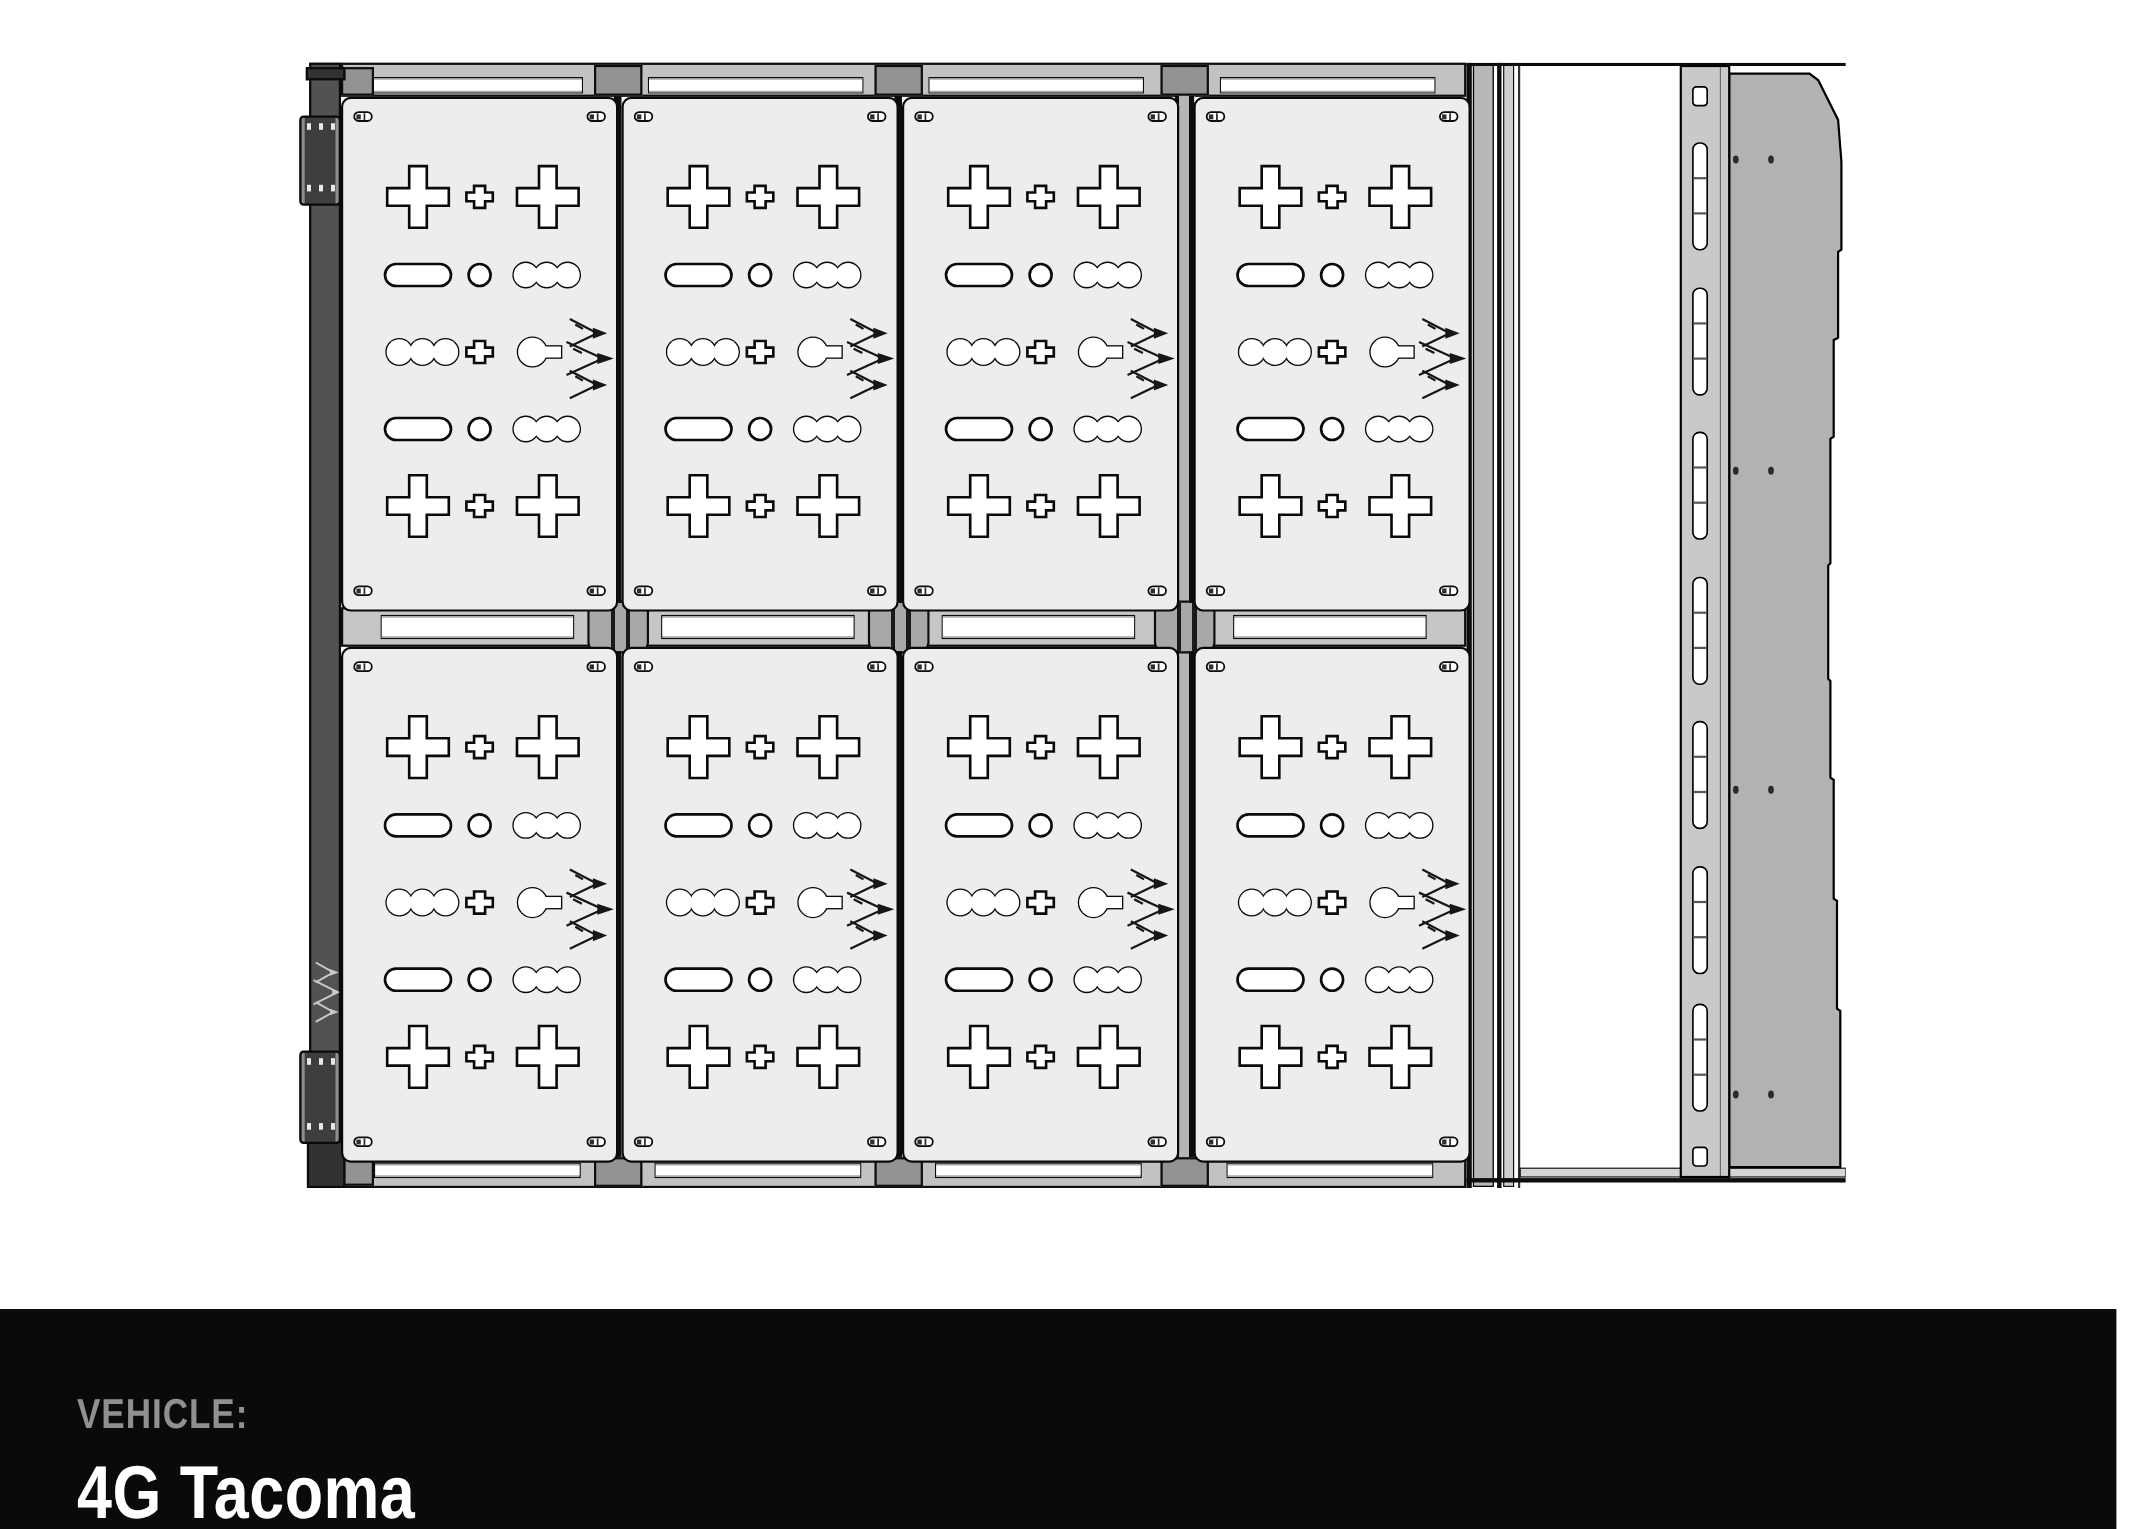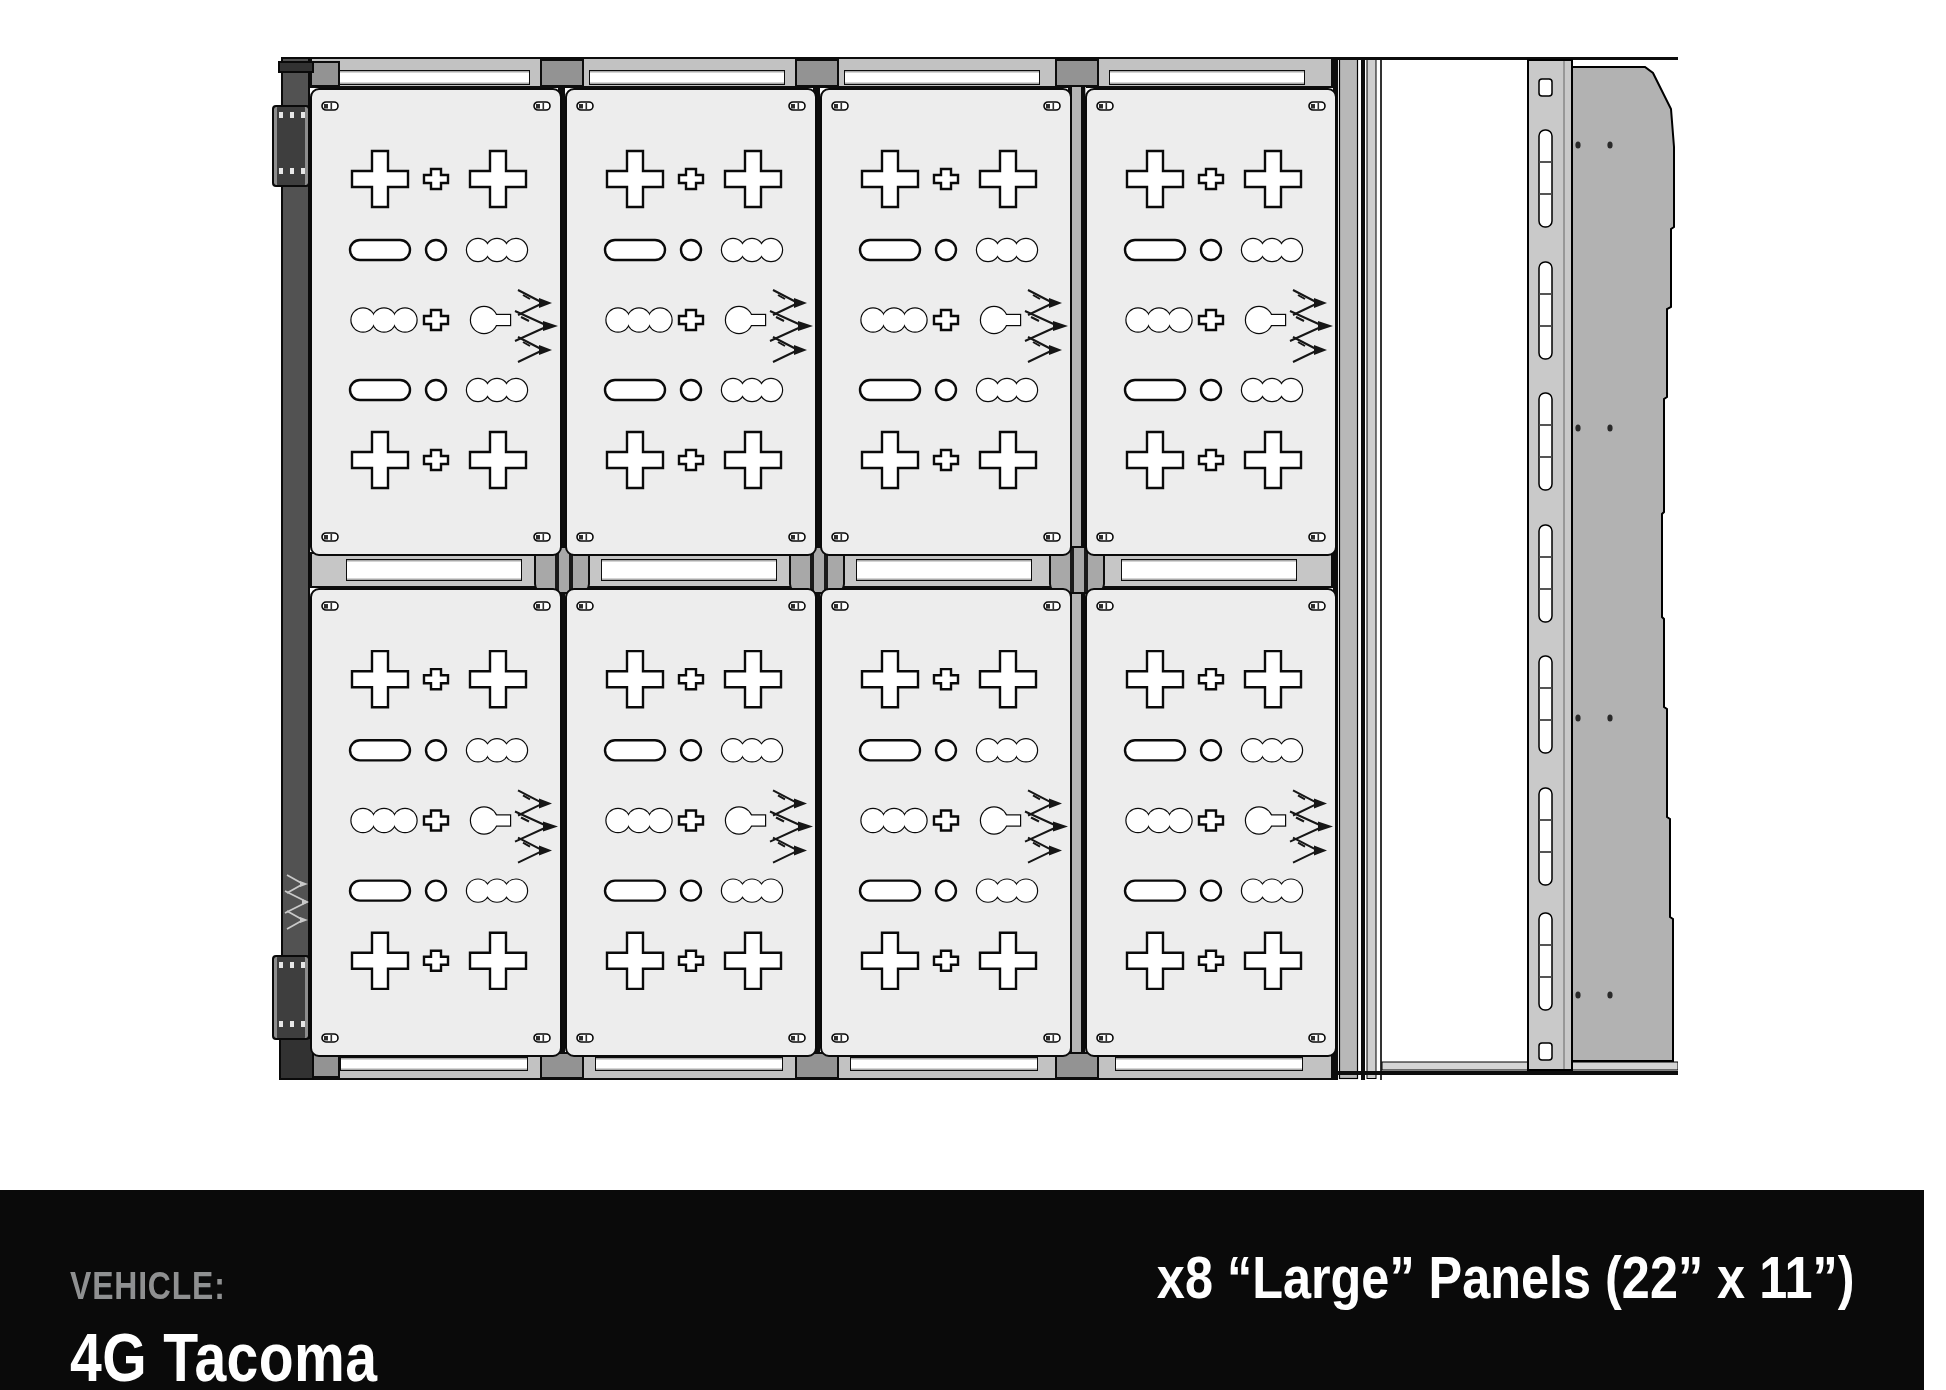--- a/index.html
+++ b/index.html
@@ -836,16 +836,13 @@
   </div>
       </div>
   </div>
 </div>
 
 <div class="footer">
   <div class="abs" style="left:70px;top:77px;">
     <span class="cond f-label">VEHICLE:</span><br>
     <span class="cond f-value" style="margin-top:18px;">4G Tacoma</span>
   </div>
-  <div class="abs" style="right:70px;top:58px;">
-    <span class="cond f-summary">x8 “Large” Panels (22” x 11”)</span>
-  </div>
 </div>
 
 </body></html>

